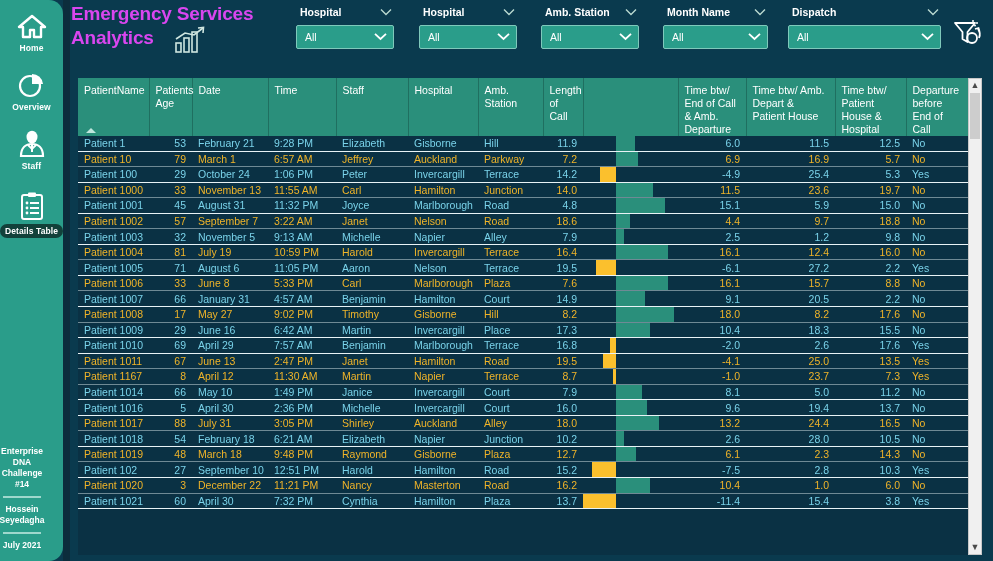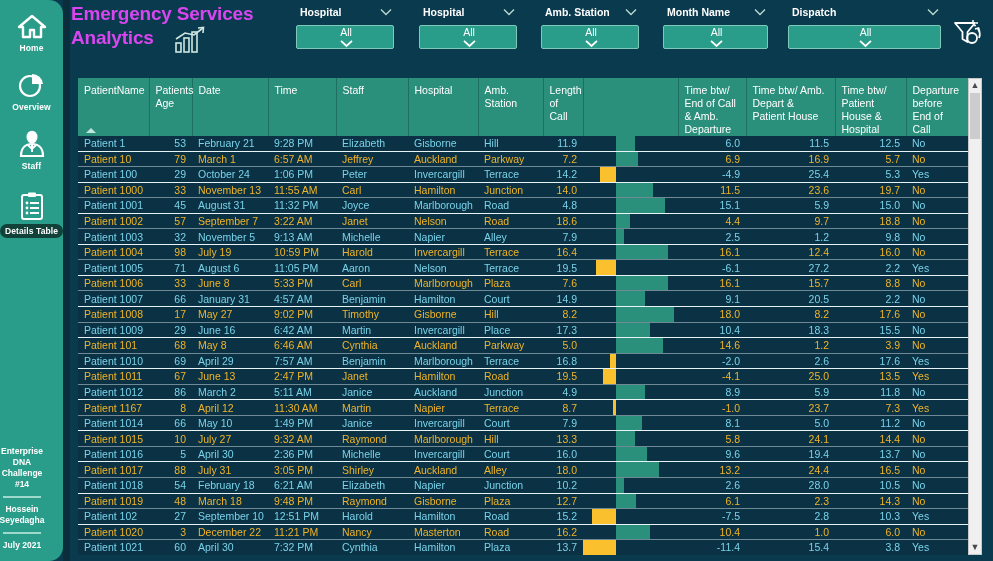--- a/index.html
+++ b/index.html
@@ -56,21 +56,21 @@
   .slicer { position: absolute; top: 4px; }
   .slicer-head {
     display: flex; align-items: center; justify-content: space-between;
     color: #ffffff; font-size: 10.5px; font-weight: bold; padding: 0 2px 0 4px;
     height: 16px;
   }
   .slicer-box {
     margin-top: 5px; height: 24px; background: #2a9d8a;
     border: 1px solid #7fc9bb; border-radius: 2px;
     display: flex; align-items: center; justify-content: space-between;
-    padding: 0 6px 0 8px; color: #ffffff; font-size: 10.5px; cursor: pointer; flex-direction: column;
+    padding: 0 6px 0 8px; color: #ffffff; font-size: 10.5px; cursor: pointer;
   }
   .chev { display: inline-block; }
   .reset-icon { position: absolute; left: 951px; top: 18px; cursor: pointer; }
 
   
   .tbl-wrap {
     position: absolute; left: 78px; top: 78px; width: 890px; height: 477px;
     background: #0a3144; overflow: hidden;
   }
   table { border-collapse: collapse; width: 890px; table-layout: fixed; }
@@ -447,21 +447,21 @@
                 <div class="bar-pos" style="left: 33px; width: 8.05556px;"></div>
               </div>
             </td>
             <td class="num">2.5</td>
             <td class="num">1.2</td>
             <td class="num">9.8</td>
             <td>No</td>
           </tr>
           <tr class="even">
             <td>Patient 1004</td>
-            <td class="num">98</td>
+            <td class="num">81</td>
             <td>July 19</td>
             <td>10:59 PM</td>
             <td>Harold</td>
             <td>Invercargill</td>
             <td>Terrace</td>
             <td class="num">16.4</td>
             <td class="bar-cell">
               <div class="bar-track">
                 <div class="bar-pos" style="left: 33px; width: 51.8778px;"></div>
               </div>
@@ -559,39 +559,20 @@
             <td class="bar-cell">
               <div class="bar-track">
                 <div class="bar-pos" style="left: 33px; width: 33.5111px;"></div>
               </div>
             </td>
             <td class="num">10.4</td>
             <td class="num">18.3</td>
             <td class="num">15.5</td>
             <td>No</td>
           </tr>
-          <tr class="even">
-            <td>Patient 101</td>
-            <td class="num">68</td>
-            <td>May 8</td>
-            <td>6:46 AM</td>
-            <td>Cynthia</td>
-            <td>Auckland</td>
-            <td>Parkway</td>
-            <td class="num">5.0</td>
-            <td class="bar-cell">
-              <div class="bar-track">
-                <div class="bar-pos" style="left: 33px; width: 47.0444px;"></div>
-              </div>
-            </td>
-            <td class="num">14.6</td>
-            <td class="num">1.2</td>
-            <td class="num">3.9</td>
-            <td>No</td>
-          </tr>
           <tr class="odd">
             <td>Patient 1010</td>
             <td class="num">69</td>
             <td>April 29</td>
             <td>7:57 AM</td>
             <td>Benjamin</td>
             <td>Marlborough</td>
             <td>Terrace</td>
             <td class="num">16.8</td>
             <td class="bar-cell">
@@ -616,39 +597,20 @@
             <td class="bar-cell">
               <div class="bar-track">
                 <div class="bar-neg" style="width: 13.2111px; left: 19.7889px;"></div>
               </div>
             </td>
             <td class="num">-4.1</td>
             <td class="num">25.0</td>
             <td class="num">13.5</td>
             <td>Yes</td>
           </tr>
-          <tr class="odd">
-            <td>Patient 1012</td>
-            <td class="num">86</td>
-            <td>March 2</td>
-            <td>5:11 AM</td>
-            <td>Janice</td>
-            <td>Auckland</td>
-            <td>Junction</td>
-            <td class="num">4.9</td>
-            <td class="bar-cell">
-              <div class="bar-track">
-                <div class="bar-pos" style="left: 33px; width: 28.6778px;"></div>
-              </div>
-            </td>
-            <td class="num">8.9</td>
-            <td class="num">5.9</td>
-            <td class="num">11.8</td>
-            <td>No</td>
-          </tr>
           <tr class="even">
             <td>Patient 1167</td>
             <td class="num">8</td>
             <td>April 12</td>
             <td>11:30 AM</td>
             <td>Martin</td>
             <td>Napier</td>
             <td>Terrace</td>
             <td class="num">8.7</td>
             <td class="bar-cell">
@@ -673,39 +635,20 @@
             <td class="bar-cell">
               <div class="bar-track">
                 <div class="bar-pos" style="left: 33px; width: 26.1px;"></div>
               </div>
             </td>
             <td class="num">8.1</td>
             <td class="num">5.0</td>
             <td class="num">11.2</td>
             <td>No</td>
           </tr>
-          <tr class="even">
-            <td>Patient 1015</td>
-            <td class="num">10</td>
-            <td>July 27</td>
-            <td>9:32 AM</td>
-            <td>Raymond</td>
-            <td>Marlborough</td>
-            <td>Hill</td>
-            <td class="num">13.3</td>
-            <td class="bar-cell">
-              <div class="bar-track">
-                <div class="bar-pos" style="left: 33px; width: 18.6889px;"></div>
-              </div>
-            </td>
-            <td class="num">5.8</td>
-            <td class="num">24.1</td>
-            <td class="num">14.4</td>
-            <td>No</td>
-          </tr>
           <tr class="odd">
             <td>Patient 1016</td>
             <td class="num">5</td>
             <td>April 30</td>
             <td>2:36 PM</td>
             <td>Michelle</td>
             <td>Invercargill</td>
             <td>Court</td>
             <td class="num">16.0</td>
             <td class="bar-cell">

